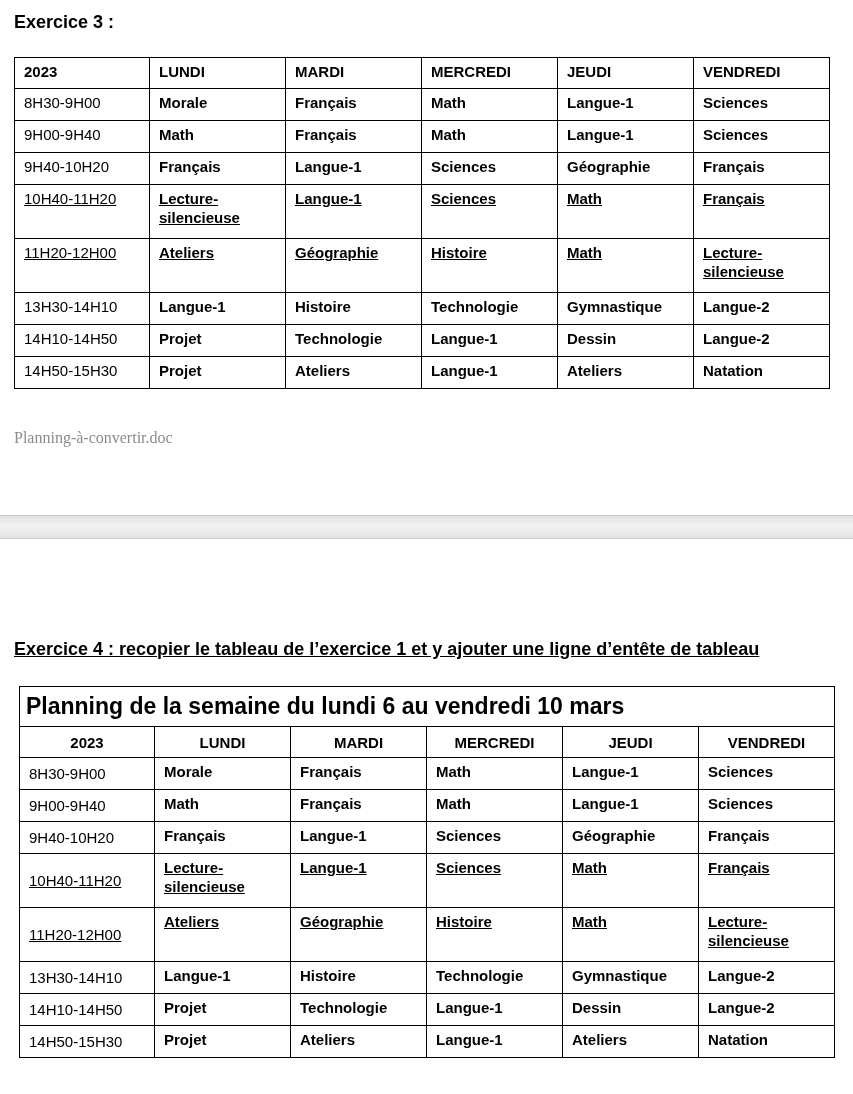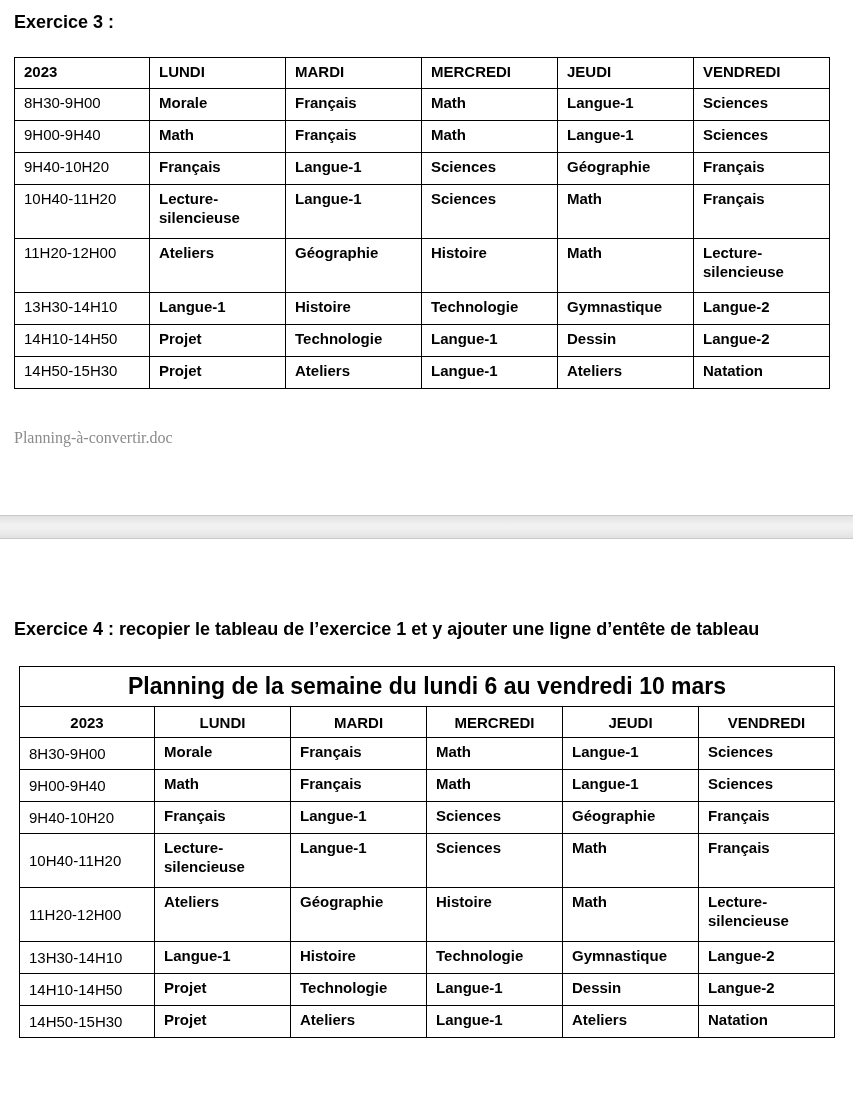--- a/index.html
+++ b/index.html
@@ -19,51 +19,51 @@
     font-family:"Liberation Sans","DejaVu Sans",sans-serif;
     color:var(--text);
   }
   .page{width:853px;height:1094px;position:relative;}
 
   .heading{
     font-size:18px;font-weight:bold;line-height:26px;
     margin:12px 30px 0 14px;
   }
   #ex3-heading{margin-top:12px;line-height:21px;}
-  #ex4-heading{margin-top:77px;}
+  #ex4-heading{margin-top:97px;text-decoration:underline;}
 
   table{
     border-collapse:collapse;
     table-layout:fixed;
   }
   td{
     border:1.5px solid var(--border);
     padding:4px 9px;
     font-size:15px;
     line-height:19px;
     overflow:hidden;
   }
   .row-head{height:31px;}
   .row-normal{height:32px;}
-  .row-tall{height:54px;}
+  .row-tall{height:54px;text-decoration:underline;}
   .head-cell{font-weight:bold;}
   .time-cell{font-weight:normal;white-space:nowrap;margin-left:35px;}
   .subject-cell{font-weight:bold;}
 
   
   .t1{margin:24px 0 0 14px;width:815px;}
   .t1 td{vertical-align:top;text-align:left;}
 
   
   .t2{margin:24px 0 0 19px;width:814px;}
   .t2 .head-cell{text-align:center;vertical-align:middle;}
   .t2 .time-cell{vertical-align:middle;text-align:left;}
   .t2 .subject-cell{vertical-align:top;text-align:left;}
   .t2 .title-cell{
-    height:40px;text-align:center;vertical-align:middle;
+    height:40px;text-align:left;vertical-align:middle;
     font-size:23px;font-weight:bold;padding:3px 6px;
   }
 
   .filename{
     margin:38px 0 0 14px;
     font-family:"Liberation Serif","DejaVu Serif",serif;
     font-size:16px;line-height:22px;
     color:var(--filename);
   }
 

